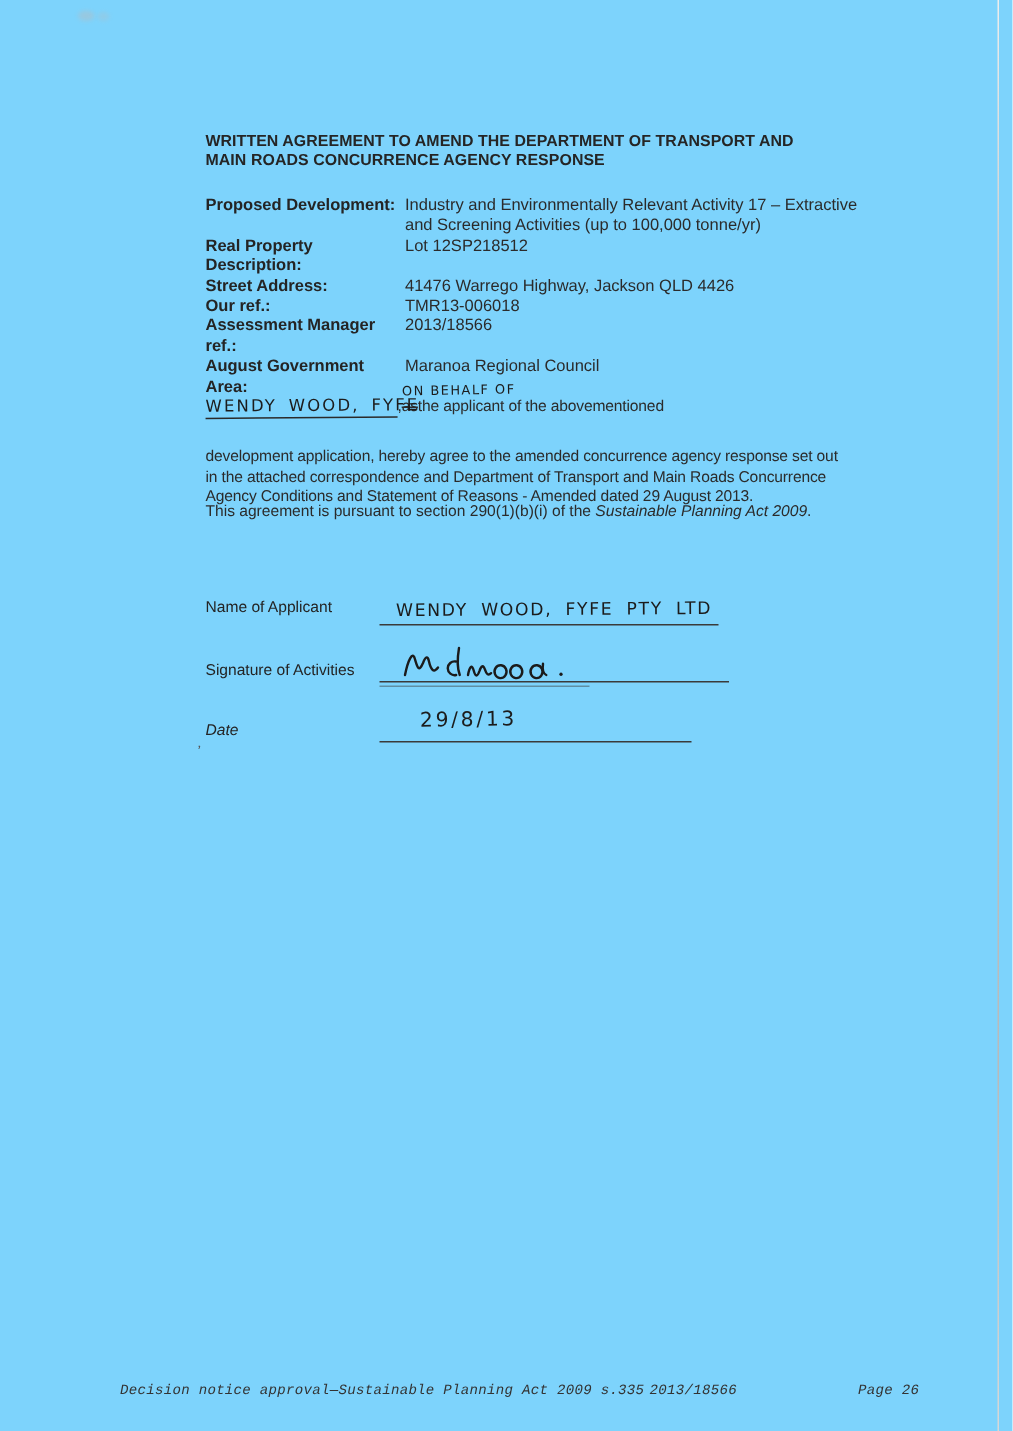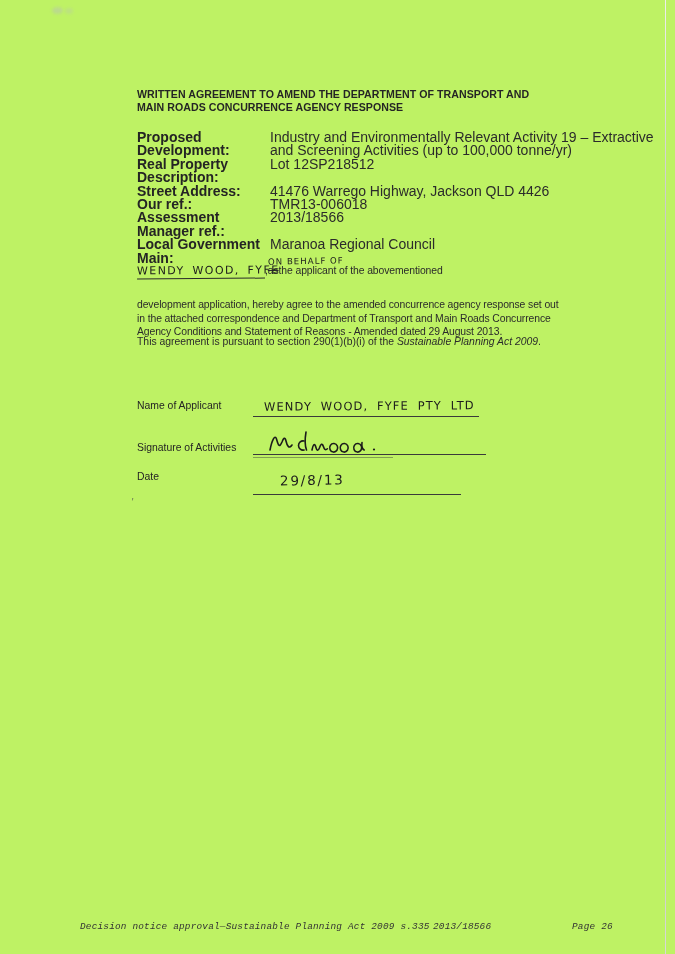--- a/index.html
+++ b/index.html
@@ -1,38 +1,38 @@
 <!DOCTYPE html>
 <html><head>
 <meta charset="utf-8">
 <style>
   html,body { margin:0; padding:0; background:#ffffff; }
   .page {
-    position:relative; width:675px; height:954px; background:#bef264;
+    position:relative; width:675px; height:954px; background:#7dd3fc;
     font-family:"Liberation Sans", sans-serif; color:#2b2b2b; overflow:hidden;
   }
 
   
   .scan-edge {
     position:absolute; left:665px; top:0; width:1.4px; height:954px;
     background:linear-gradient(to bottom,#ededed,#c6c6c6 25%,#b9b9b9 75%,#d8d8d8);
   }
   .smudge { position:absolute; background:#b7bcc0; border-radius:50%; filter:blur(1.5px); }
   .smudge.s1 { left:52px; top:7px; width:11px; height:7px; opacity:.45; }
   .smudge.s2 { left:65px; top:8px; width:8px; height:6px; opacity:.3; }
 
   .title {
     position:absolute; left:137px; top:88px; width:404px;
     font-weight:bold; font-size:10.6px; line-height:13.4px; letter-spacing:.05px; color:#252525;
   }
 
   .details {
     position:absolute; left:137px; top:131px; width:412px;
     display:grid; grid-template-columns:133px 1fr;
-    font-size:14px; line-height:13.4px;
+    font-size:11px; line-height:13.4px;
   }
   .details .row { display:contents; }
   .details .lbl { font-weight:bold; color:#242424; }
   .details .val div { white-space:nowrap; }
 
   .agreement {
     position:absolute; left:137px; top:254px; width:430px;
     font-size:10.4px; line-height:13.45px; letter-spacing:-.1px;
   }
   .hw { font-family:"DejaVu Sans", sans-serif; color:#1c1c1c; }
@@ -47,21 +47,21 @@
     font-size:11px; letter-spacing:1.4px; word-spacing:3px; white-space:nowrap; transform:rotate(-.4deg);
   }
   .struck { text-decoration:line-through; }
   .agr-para { margin-top:19px; }
   .pursuant { position:absolute; left:137px; top:336px; font-size:10.4px; }
   .italic { font-style:italic; }
 
   .form-label { position:absolute; font-size:10.4px; color:#242424; }
   .lbl-name { left:137px; top:400px; }
   .lbl-sig  { left:137px; top:442px; }
-  .lbl-date { left:137px; top:471px; }
+  .lbl-date { left:137px; top:482px;font-style:italic; }
 
   .hw-line { position:absolute; border-top:1.3px solid #3a3a3a; }
   .line-name { left:253px; top:416px; width:226px; }
   .line-sig  { left:253px; top:454px; width:233px; }
   .line-sig2 { left:253px; top:457px; width:140px; opacity:.45; border-top-width:1px; }
   .line-date { left:253px; top:494px; width:208px; }
 
   .hw-name-val {
     position:absolute; left:264px; top:399px;
     font-size:11.5px; letter-spacing:1.1px; word-spacing:4px; white-space:nowrap; transform:rotate(-.4deg);
@@ -92,21 +92,21 @@
   <div class="scan-edge"></div>
   <div class="smudge s1"></div>
   <div class="smudge s2"></div>
 
   <div class="title">WRITTEN AGREEMENT TO AMEND THE DEPARTMENT OF TRANSPORT AND MAIN ROADS CONCURRENCE AGENCY RESPONSE</div>
 
   <div class="details">
     <div class="row">
       <div class="lbl">Proposed Development:</div>
       <div class="val">
-        <div>Industry and Environmentally Relevant Activity 19 – Extractive</div>
+        <div>Industry and Environmentally Relevant Activity 17 – Extractive</div>
         <div>and Screening Activities (up to 100,000 tonne/yr)</div>
       </div>
     </div>
     <div class="row">
       <div class="lbl">Real Property Description:</div>
       <div class="val">
           <div>Lot 12SP218512</div>
         </div>
     </div>
     <div class="row">
@@ -121,21 +121,21 @@
           <div>TMR13-006018</div>
         </div>
     </div>
     <div class="row">
       <div class="lbl">Assessment Manager ref.:</div>
       <div class="val">
           <div>2013/18566</div>
         </div>
     </div>
     <div class="row">
-      <div class="lbl">Local Government Main:</div>
+      <div class="lbl">August Government Area:</div>
       <div class="val">
           <div>Maranoa Regional Council</div>
         </div>
     </div>
   </div>
 
   <div class="agreement">
     <span class="hw onbehalf">ON BEHALF OF</span>
     <div class="agr-line1">
       <span class="hw hw-underlined">WENDY WOOD, FYFE</span>

